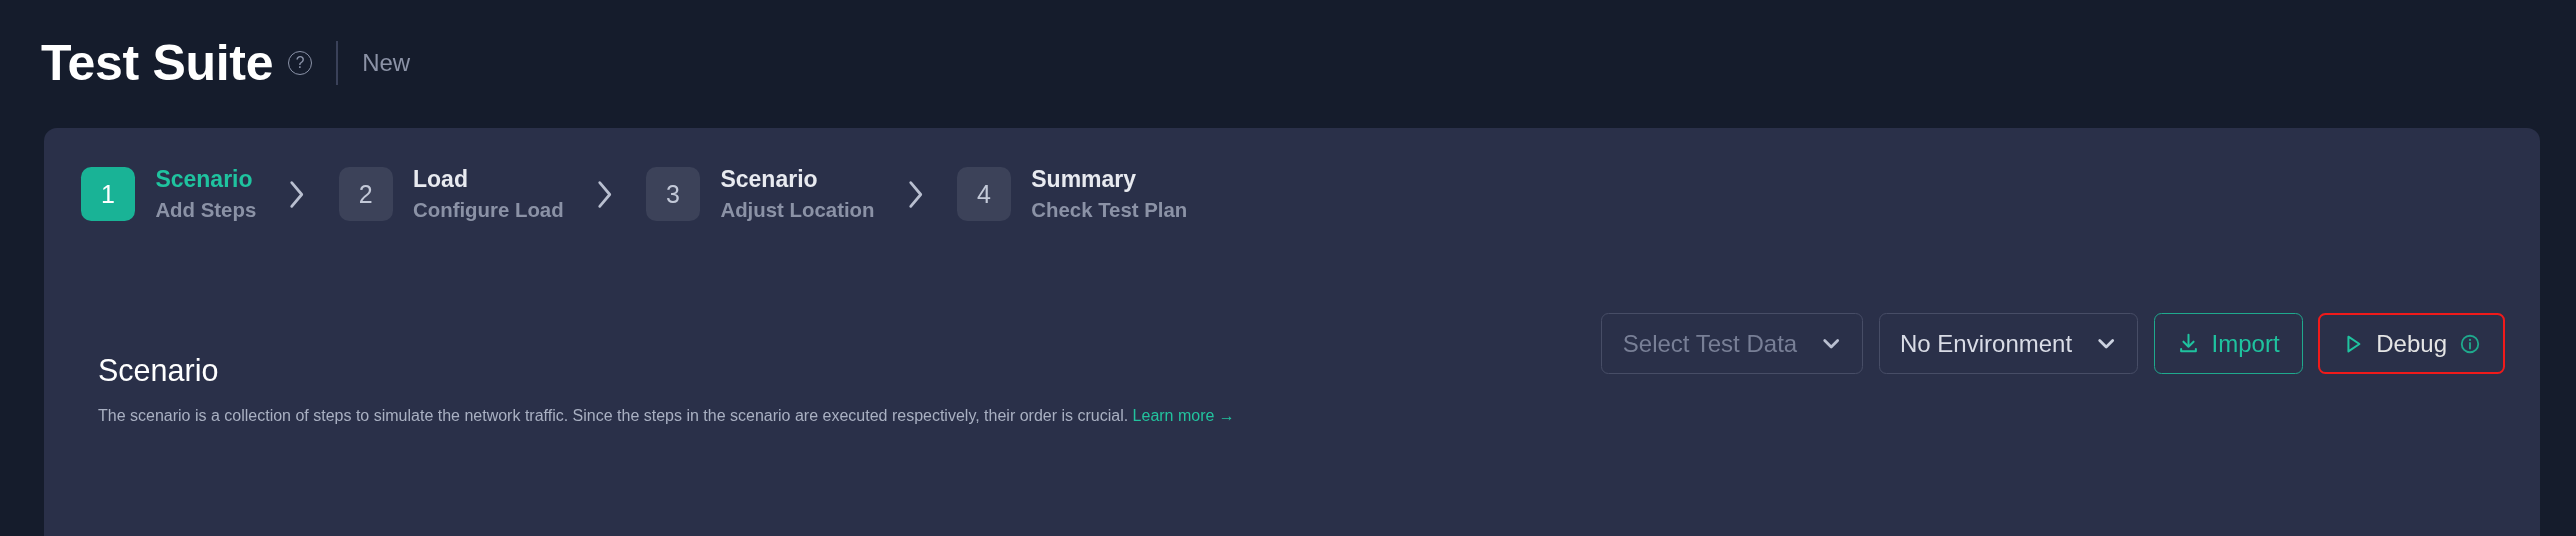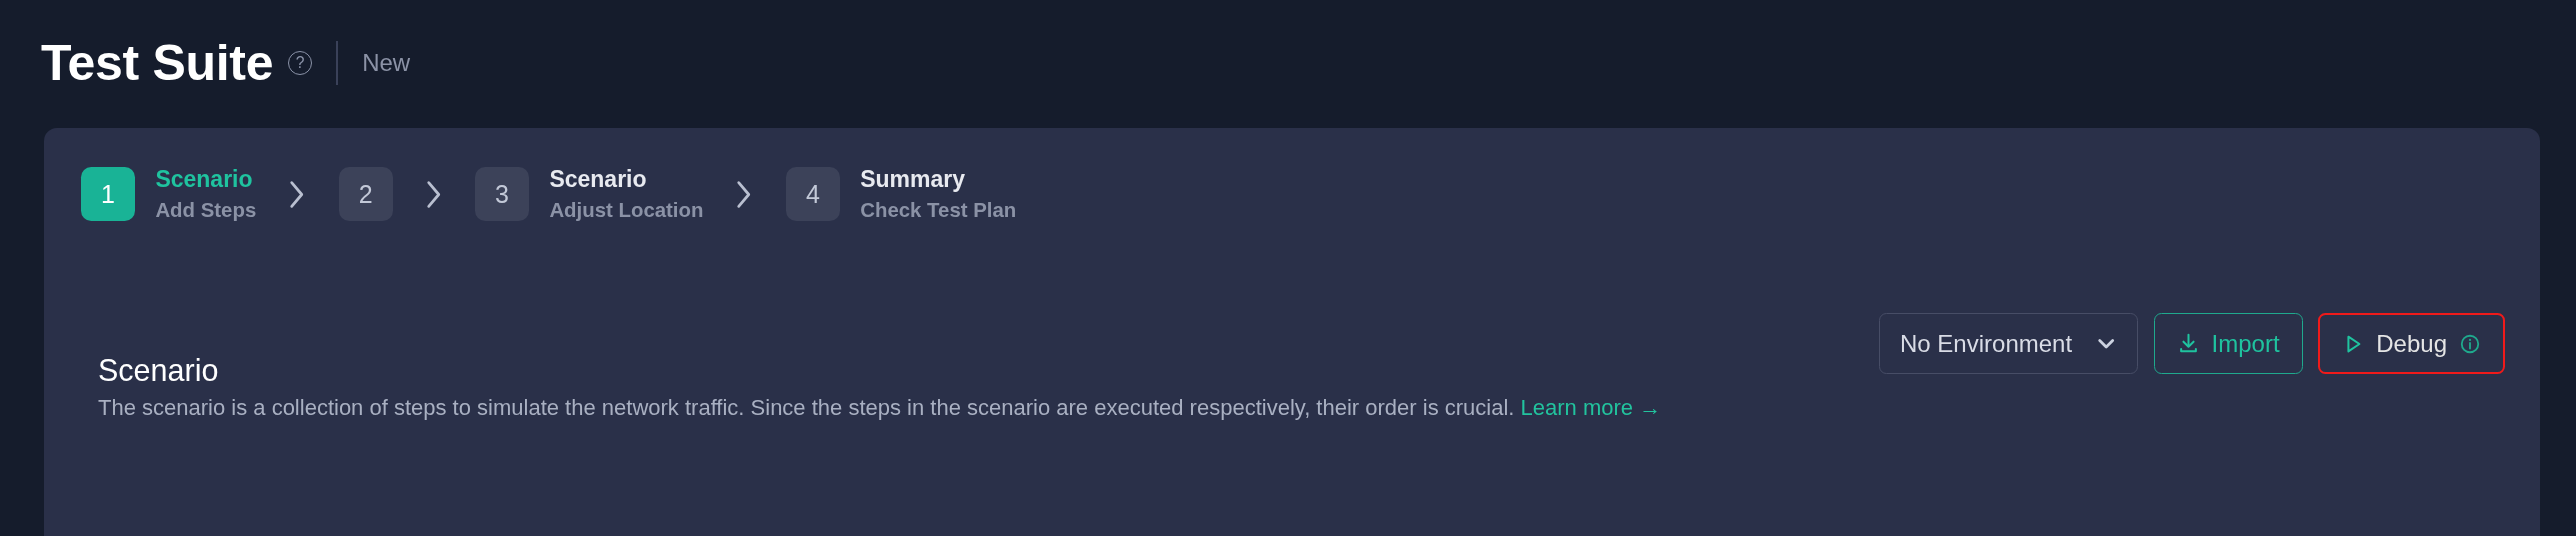--- a/index.html
+++ b/index.html
@@ -95,21 +95,21 @@
   .btn.debug  { border:2.8px solid #f01a1a; color:#e5e5e5; }
   .btn .glyph { display:flex; align-items:center; }
   .btn .glyph svg { display:block; }
 
   
   .section { position:absolute; left:54px; top:224px; }
   .section-title {
     font-size:30.5px; font-weight:500; color:#ffffff; line-height:1.2;
   }
   .section-desc {
-    margin-top:4px; font-size:22px; color:#a9b0c2; line-height:1.35;
+    margin-top:16px; font-size:16px; color:#a9b0c2; line-height:1.35;
     white-space:nowrap;
   }
   .learn-more { color:#22c39e; }
 </style>
 </head>
 <body>
 
 <div class="page">
 
   <div class="header">
@@ -132,20 +132,24 @@
       </div>
 
       <span class="chev">
         <svg width="20.4" height="31" viewBox="0 0 22 34">
             <path d="M5 4 L16 17 L5 30" fill="none" stroke="#b9bfd0" stroke-width="3" stroke-linecap="round" stroke-linejoin="round"></path>
           </svg>
       </span>
 
       <div class="step">
         <div class="step-badge idle">2</div>
+        <div class="step-text">
+          <span class="step-title idle">Load</span>
+          <span class="step-sub">Configure Load</span>
+        </div>
       </div>
 
       <span class="chev">
         <svg width="20.4" height="31" viewBox="0 0 22 34">
             <path d="M5 4 L16 17 L5 30" fill="none" stroke="#b9bfd0" stroke-width="3" stroke-linecap="round" stroke-linejoin="round"></path>
           </svg>
       </span>
 
       <div class="step">
         <div class="step-badge idle">3</div>
@@ -166,20 +170,28 @@
         <div class="step-text">
           <span class="step-title idle">Summary</span>
           <span class="step-sub">Check Test Plan</span>
         </div>
       </div>
 
     </div>
 
     <div class="toolbar">
 
+      <div class="select-box testdata">
+        <span class="sel-label placeholder">Select Test Data</span>
+        <span class="caret">
+          <svg width="20.4" height="20.4" viewBox="0 0 22 22">
+              <path d="M4 8 L11 15 L18 8" fill="none" stroke="#b9bfd0" stroke-width="3" stroke-linecap="round" stroke-linejoin="round"></path>
+            </svg>
+        </span>
+      </div>
 
       <div class="select-box env">
         <span class="sel-label value">No Environment</span>
         <span class="caret">
           <svg width="20.4" height="20.4" viewBox="0 0 22 22">
               <path d="M4 8 L11 15 L18 8" fill="none" stroke="#ccd2e0" stroke-width="3" stroke-linecap="round" stroke-linejoin="round"></path>
             </svg>
         </span>
       </div>
 

